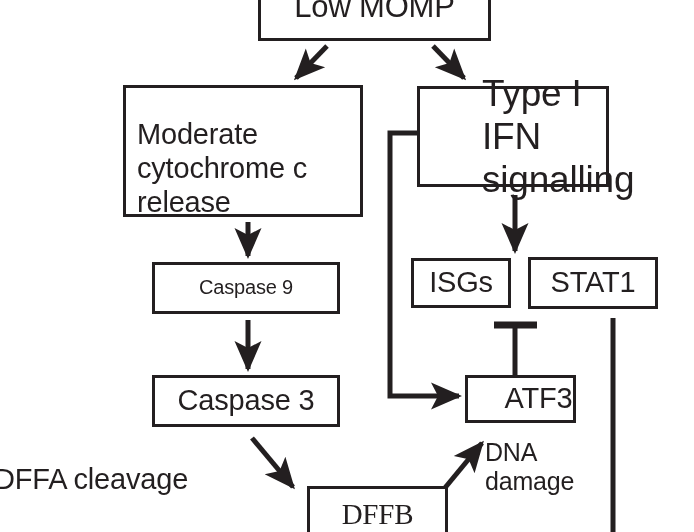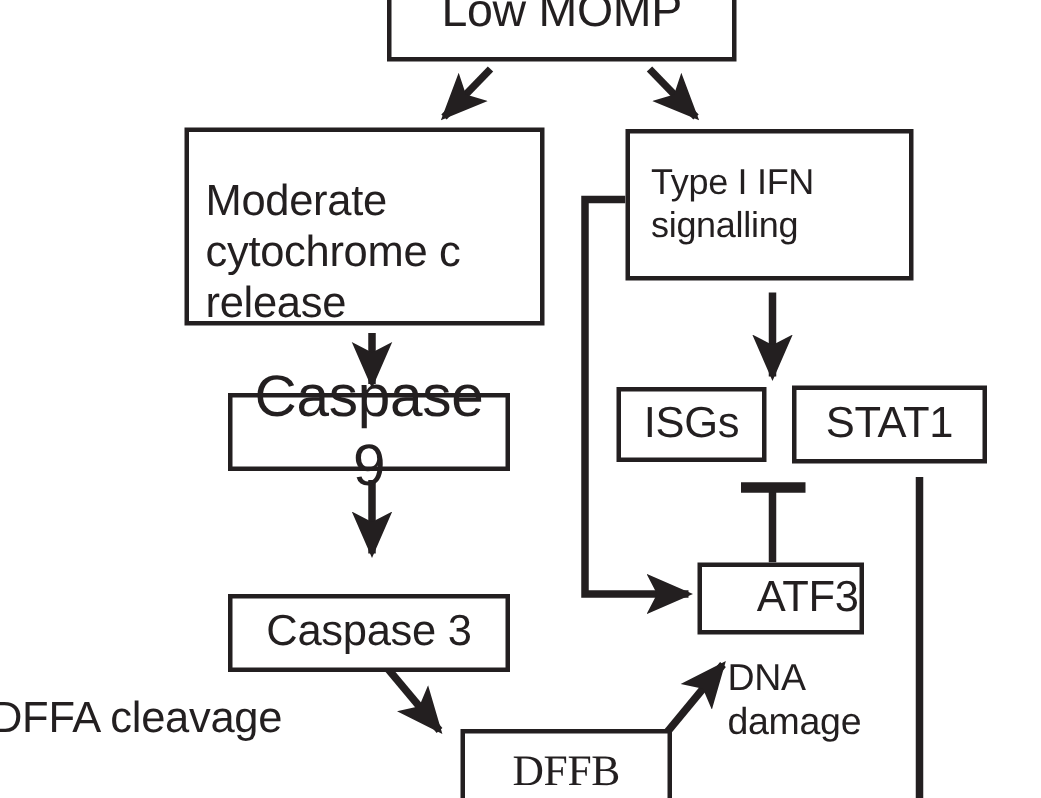--- a/index.html
+++ b/index.html
@@ -54,26 +54,26 @@
   }
 
   
   #node-low-momp   { left: 258px; top: -26px;  width: 233px; height: 67px;  padding-left: 0; }
   #node-low-momp .node-label { font-size: 31px; }
 
   #node-moderate-cytc { left: 123px; top: 85px;  width: 240px; height: 132px; padding: 0 0 0 11px; }
   #node-moderate-cytc .node-label { font-size: 29px; margin-top: 36px; }
 
   #node-type-i-ifn { left: 417px; top: 86px;  width: 192px; height: 101px; padding: 0 0 0 14px; }
-  #node-type-i-ifn .node-label { font-size: 24px; }
+  #node-type-i-ifn .node-label { font-size: 37px; margin-left: 48px; }
 
   #node-caspase9   { left: 152px; top: 262px; width: 188px; height: 52px; }
-  #node-caspase9 .node-label { font-size: 39px; }
+  #node-caspase9 .node-label { font-size: 20px; }
 
-  #node-caspase3   { left: 152px; top: 396px; width: 188px; height: 52px; }
+  #node-caspase3   { left: 152px; top: 375px; width: 188px; height: 52px; }
   #node-caspase3 .node-label { font-size: 29px; }
 
   #node-isgs       { left: 411px; top: 258px; width: 100px; height: 50px; }
   #node-isgs .node-label { font-size: 29px; }
 
   #node-stat1      { left: 528px; top: 257px; width: 130px; height: 52px; }
   #node-stat1 .node-label { font-size: 29px; }
 
   #node-atf3       { left: 465px; top: 375px; width: 111px; height: 48px; }
   #node-atf3 .node-label { font-size: 29px; padding-left: 36px; }

